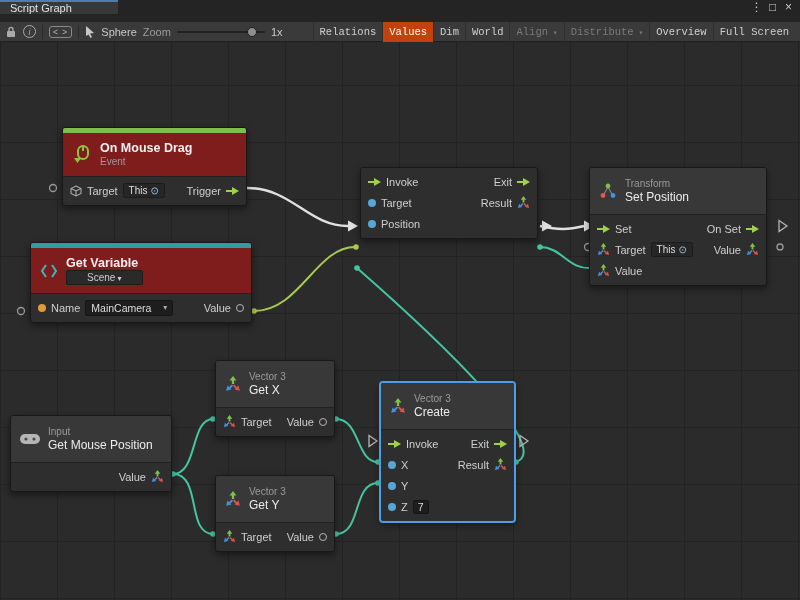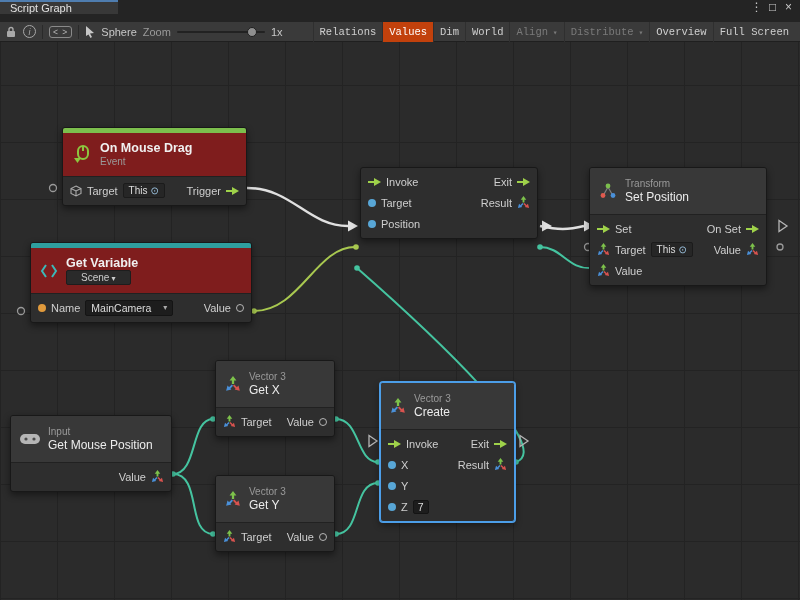--- a/index.html
+++ b/index.html
@@ -49,21 +49,21 @@
 .nbody{padding:3px 7px 4px}
 .row{display:flex;align-items:center;justify-content:space-between;height:21px}
 .pg{display:flex;align-items:center;gap:5px}
 .plabel{color:#cfcfcf}
 .dot{width:8px;height:8px;border-radius:50%;flex:none}
 .dot.blue{background:#58A6D6}
 .dot.orange{background:#E09A3C}
 .dot.out{background:none;border:1.5px solid #b5b5b5}
 .chip{display:inline-flex;align-items:flex-end;gap:3px;background:#262626;border:1px solid #1b1b1b;border-radius:2px;padding:1px 5px;font-size:10px;color:#ddd}
 .tgticon{color:#9cc3e0;font-size:10px;line-height:10px}
-.pill{display:inline-block;background:#2a2a2a;border:1px solid #1d1d1d;border-radius:2px;padding:1px 14px;font-size:10px;color:#ccc;width:max-content}
+.pill{display:inline-block;background:#2a2a2a;border:1px solid #1d1d1d;border-radius:2px;padding:1px 20px;font-size:10px;color:#ccc;width:max-content}
 .field{display:inline-flex;align-items:center;gap:6px;background:#1d1d1d;border:1px solid #141414;border-radius:2px;padding:1px 5px;font-size:10.5px;color:#ddd;min-width:88px;justify-content:space-between}
 .caret{font-size:8px;color:#aaa}
 .valbox{display:inline-block;background:#1d1d1d;border:1px solid #141414;border-radius:2px;padding:0 4px;font-size:10.5px;color:#ddd;min-width:15px;text-align:center}
 .v3icon{display:inline-flex;width:13px;height:13px;flex:none}
 .hicon{display:inline-flex;flex:none}
 .flowarrow{position:relative;width:13px;height:10px;flex:none}
 .flowarrow::before{content:"";position:absolute;left:0;top:4px;width:6px;height:2px;background:#9FD24A}
 .flowarrow::after{content:"";position:absolute;left:6px;top:1px;width:0;height:0;border-left:7px solid #9FD24A;border-top:4px solid transparent;border-bottom:4px solid transparent}
 </style>
 </head>

